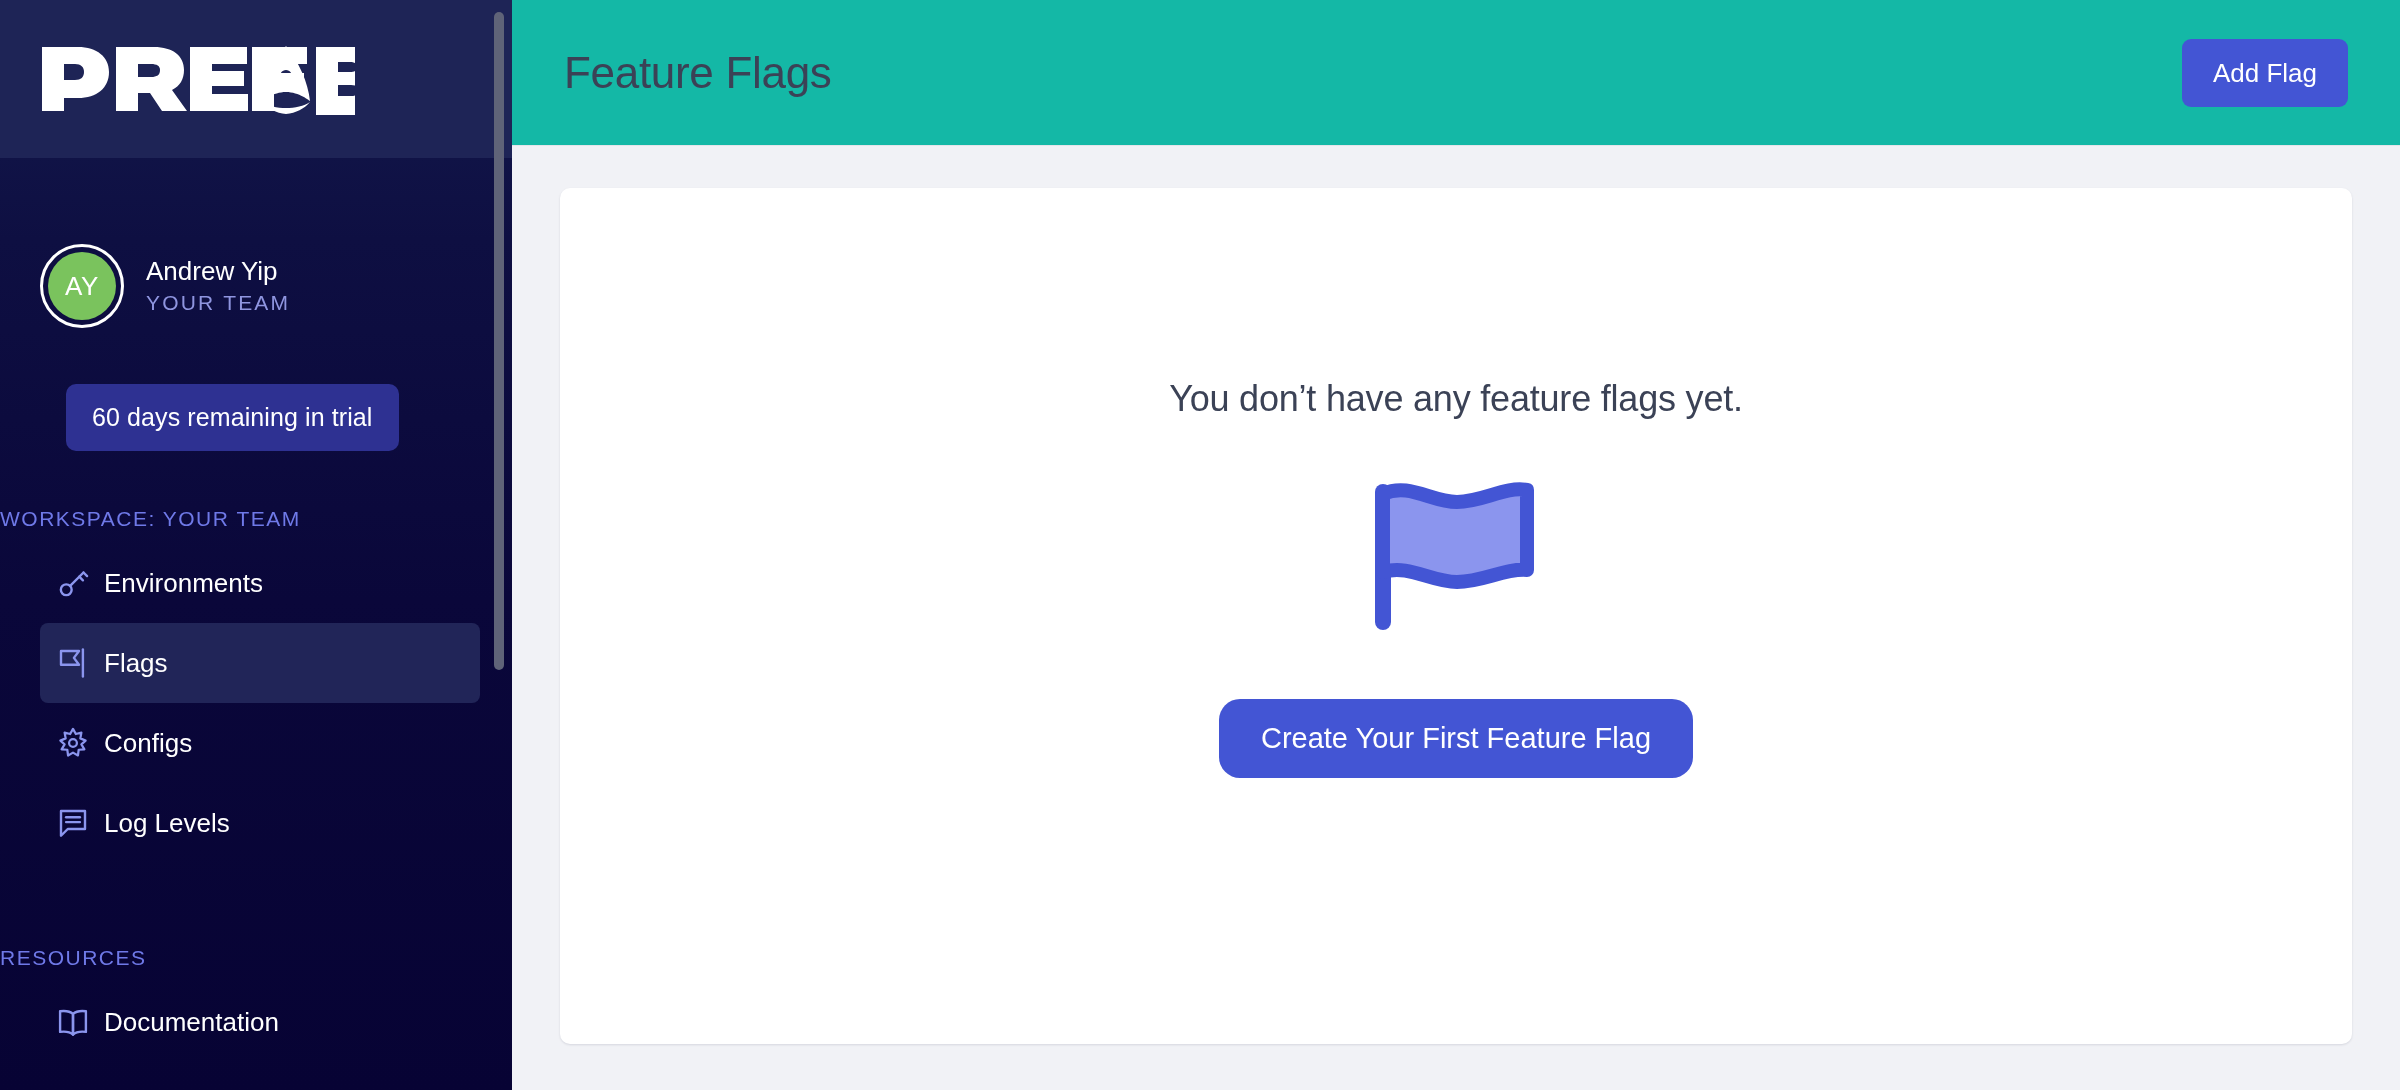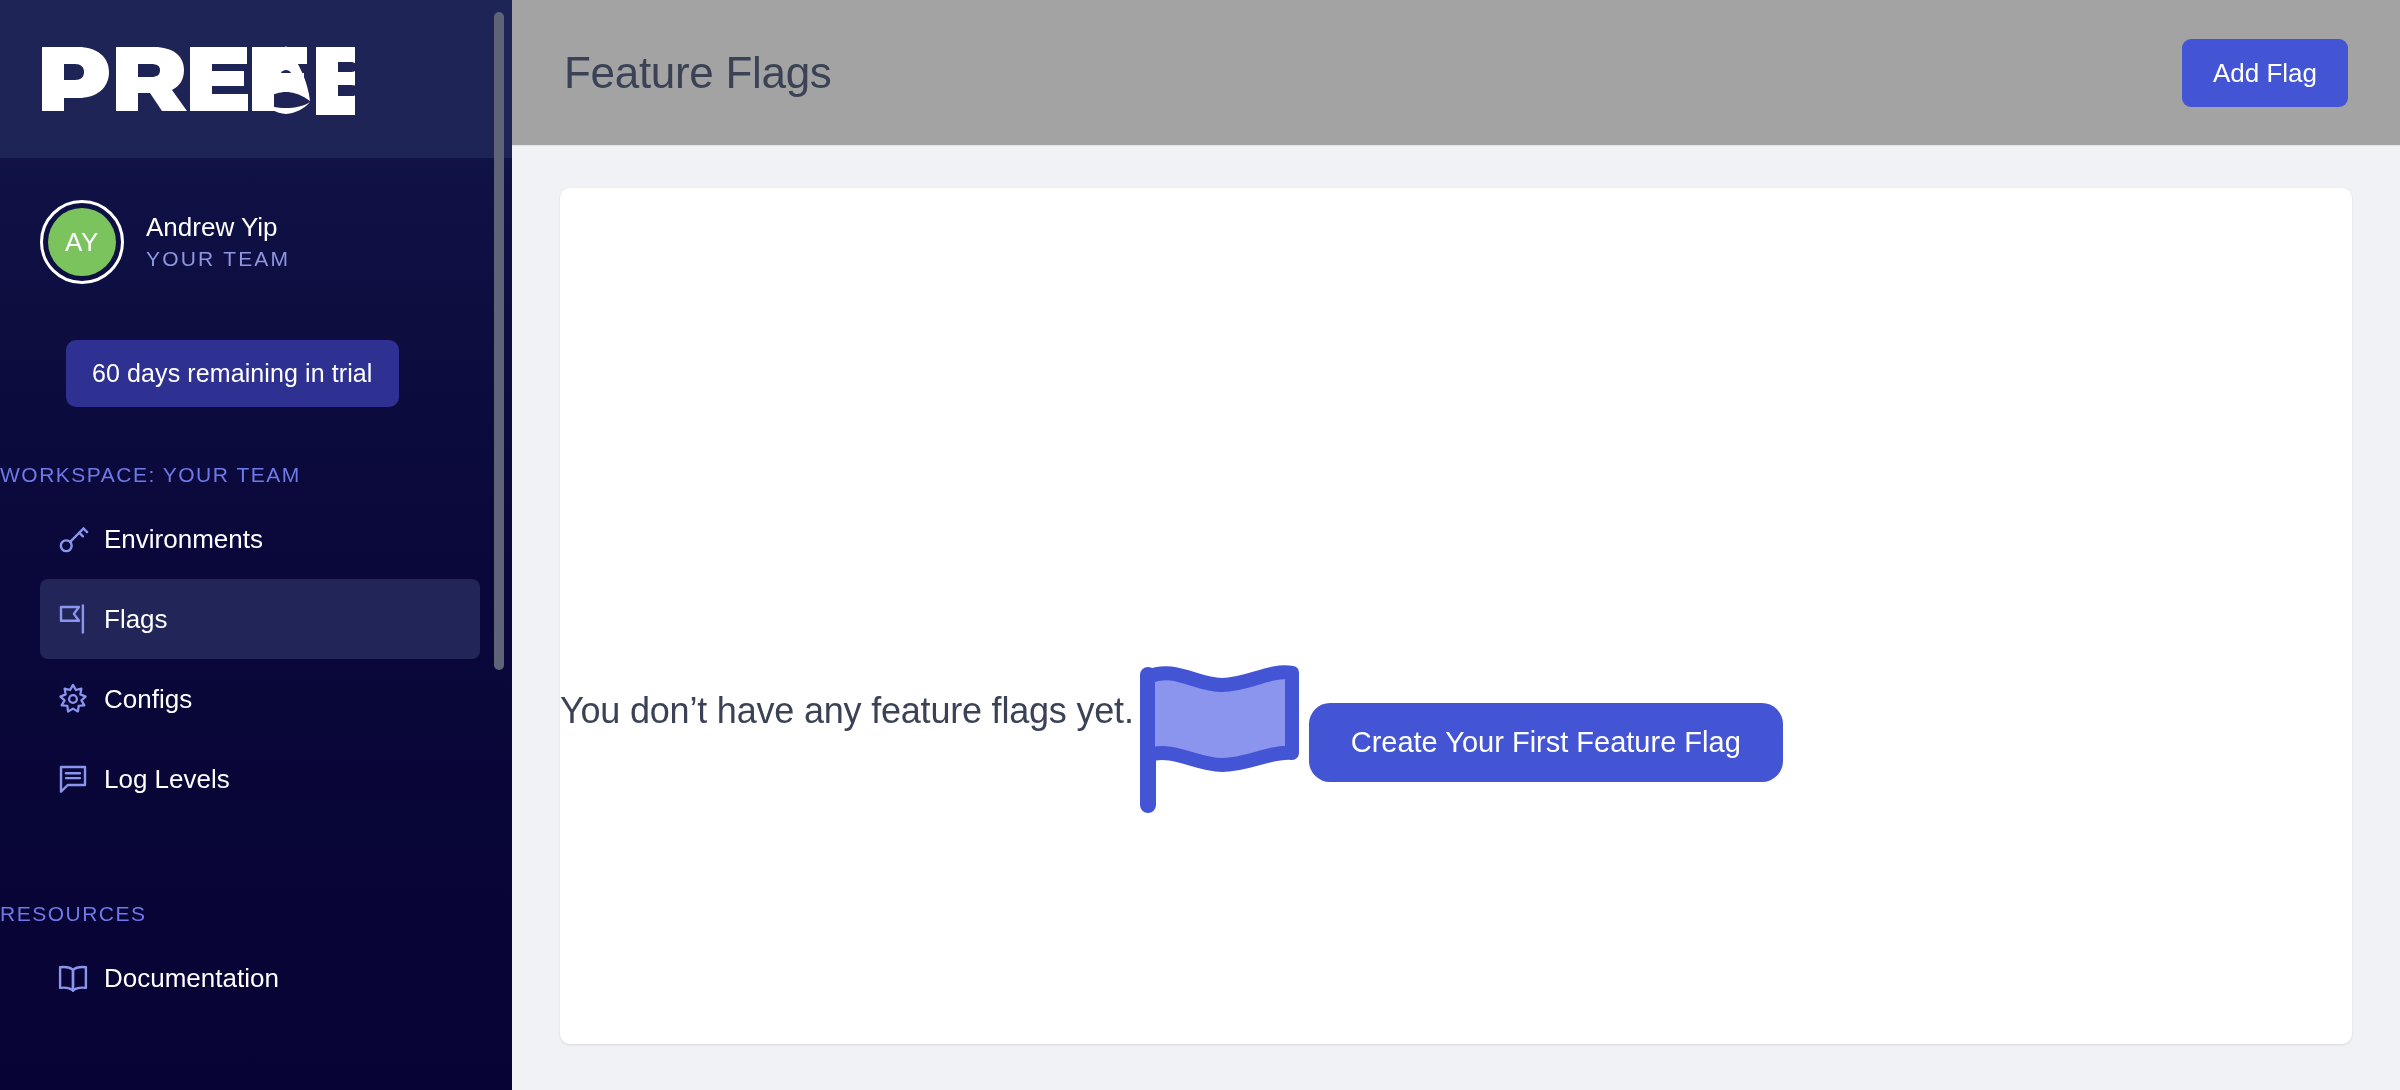--- a/index.html
+++ b/index.html
@@ -38,20 +38,21 @@
   }
 
   .logo-svg { display: block; }
 
   
   .user-block {
     display: flex;
     align-items: center;
     padding: 42px 0 0 40px;
     gap: 22px;
+    margin-top: 44px;
   }
   .avatar-ring {
     width: 84px;
     height: 84px;
     border-radius: 50%;
     border: 3px solid #ffffff;
     display: flex;
     align-items: center;
     justify-content: center;
     flex: 0 0 84px;
@@ -166,21 +167,21 @@
     height: 1090px;
     display: flex;
     flex-direction: column;
     background: #f1f2f6;
     min-width: 0;
   }
 
   .topbar {
     height: 146px;
     flex: 0 0 146px;
-    background: #a3a3a3;
+    background: #14b8a6;
     border-bottom: 1px solid #e3e5ea;
     display: flex;
     align-items: center;
     justify-content: space-between;
     padding: 0 52px 0 52px;
   }
 
   .page-title {
     color: #3b4256;
     font-size: 44px;
@@ -207,20 +208,21 @@
     display: flex;
     min-height: 0;
   }
 
   .card {
     flex: 1 1 auto;
     background: #ffffff;
     border-radius: 10px;
     box-shadow: 0 1px 3px rgba(20,25,60,0.07), 0 1px 2px rgba(20,25,60,0.05);
     display: flex;
+    flex-direction: column;
     align-items: center;
     justify-content: flex-start;
     padding-top: 190px;
   }
 
   .empty-title {
     color: #3b4256;
     font-size: 36px;
     font-weight: 400;
     letter-spacing: -0.2px;

